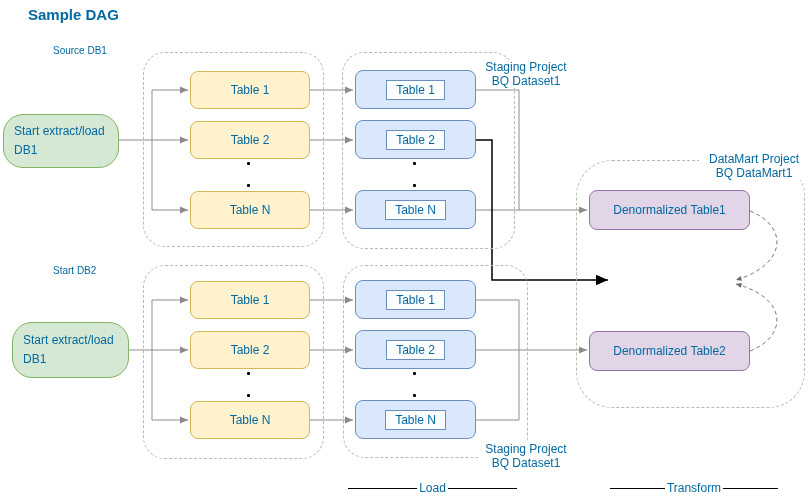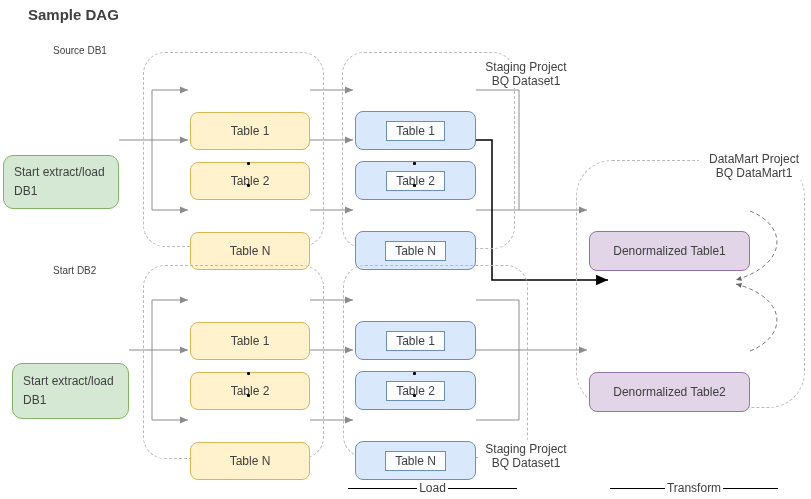--- a/index.html
+++ b/index.html
@@ -1,27 +1,27 @@
 <!DOCTYPE html>
 <html><head>
 <meta charset="utf-8">
 <style>
   html,body{margin:0;padding:0;background:#fff;}
   #canvas{
     position:relative;width:811px;height:499px;background:#ffffff;overflow:hidden;
-    font-family:"Liberation Sans", sans-serif;color:#404040;
+    font-family:"Liberation Sans", sans-serif;color:#0369a1;
   }
   .abs{position:absolute;}
   #title{left:28px;top:6px;font-size:15px;font-weight:bold;}
   .src-label{font-size:10px;}
   .node{
     position:absolute;box-sizing:border-box;border:1px solid;border-radius:8px;
-    display:flex;align-items:center;justify-content:center;font-size:12px;line-height:14px;margin-top:41px;
+    display:flex;align-items:center;justify-content:center;font-size:12px;line-height:14px;
   }
-  .green{background:#d5e8d4;border-color:#82b366;border-radius:10px;
+  .green{background:#d5e8d4;border-color:#82b366;border-radius:20px;
     justify-content:flex-start;padding:1px 10px;line-height:19px;}
   .green span{display:block;}
   .yellow{background:#fff2cc;border-color:#d6b656;}
   .blue{background:#dae8fc;border-color:#6c8ebf;}
   .purple{background:#e1d5e7;border-color:#9673a6;}
   .inner-rect{border:1px solid #6c8ebf;background:#fcfdff;padding:1px 9px;
     font-size:12px;line-height:16px;white-space:nowrap;}
   .grp{position:absolute;border:1px dashed #b9b9b9;border-radius:22px;box-sizing:border-box;}
   .grp.big{border-radius:36px;}
   .flabel{position:absolute;font-size:12px;line-height:14px;background:#ffffff;

